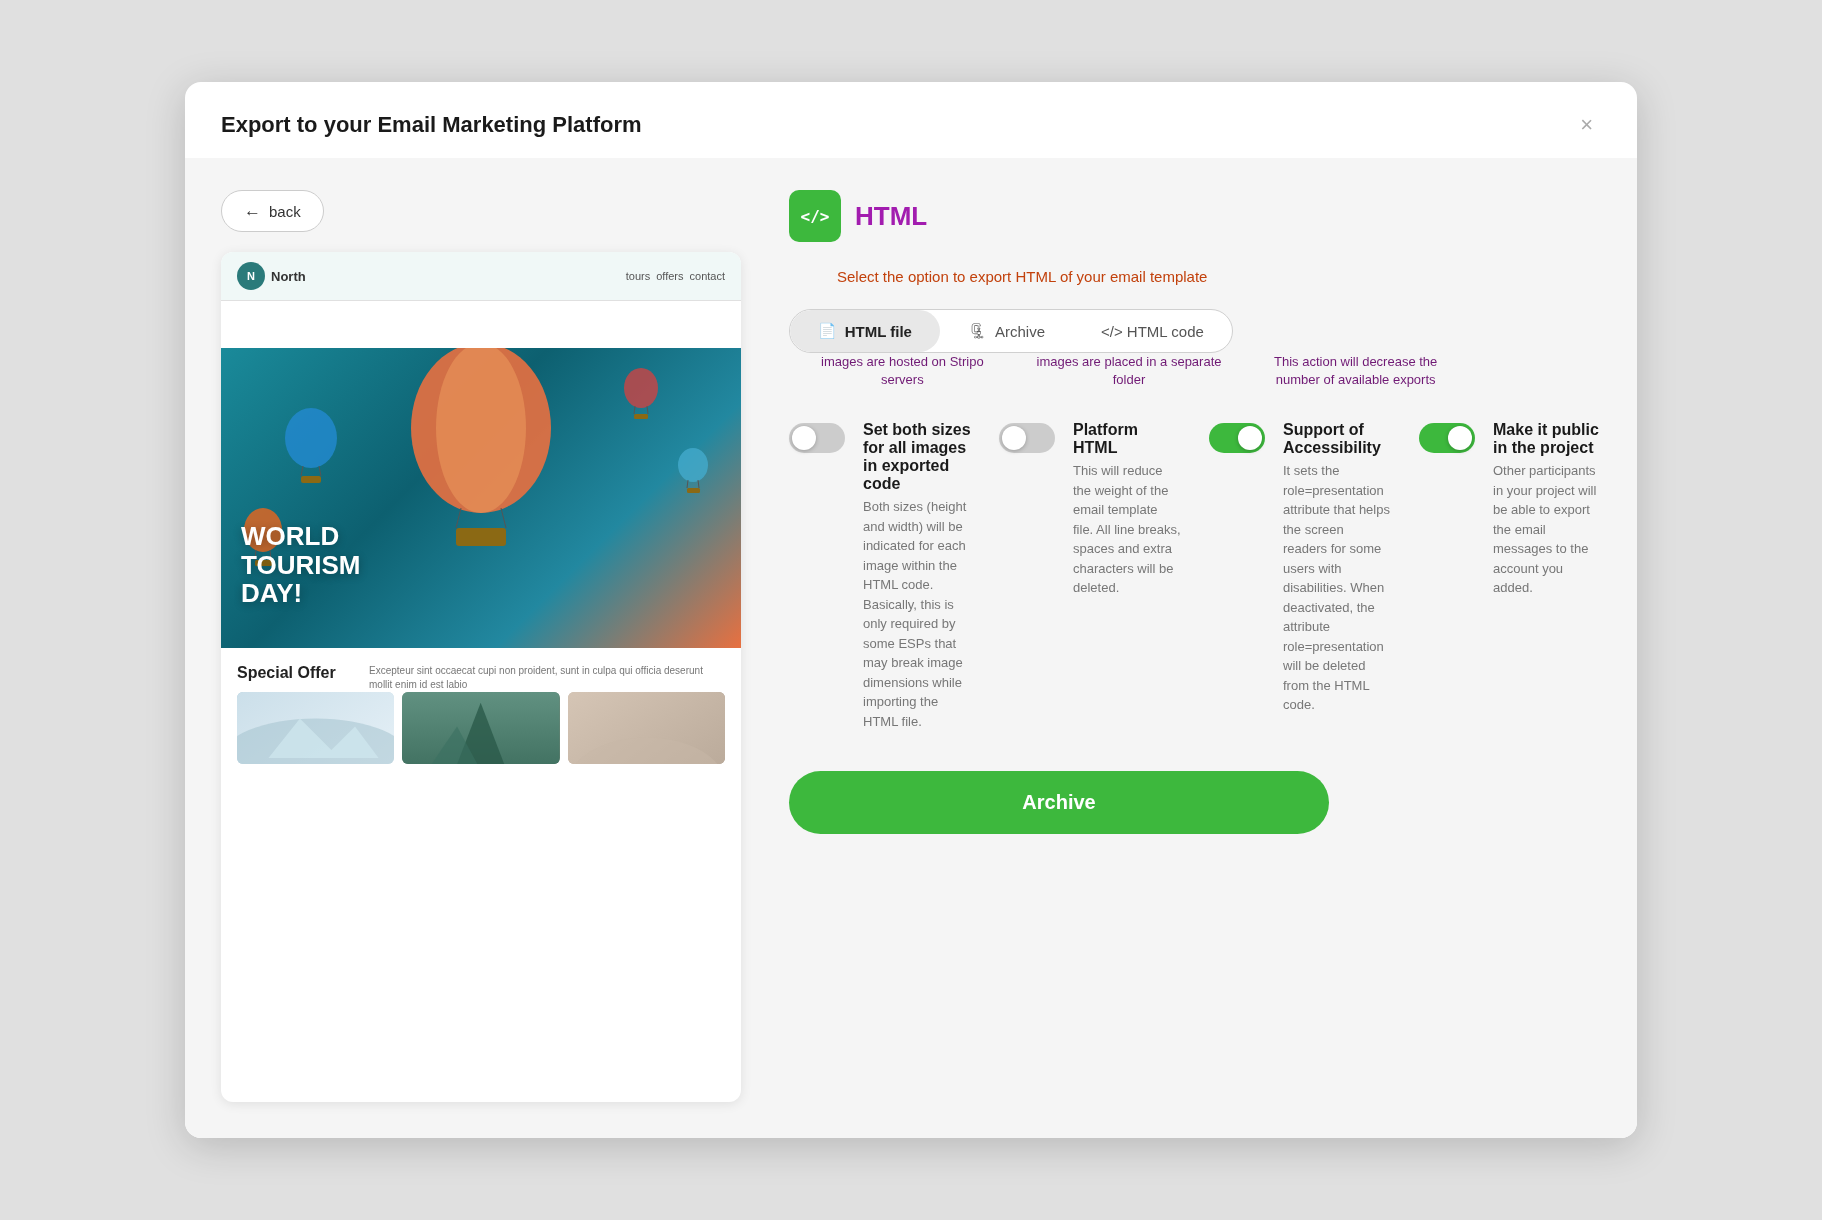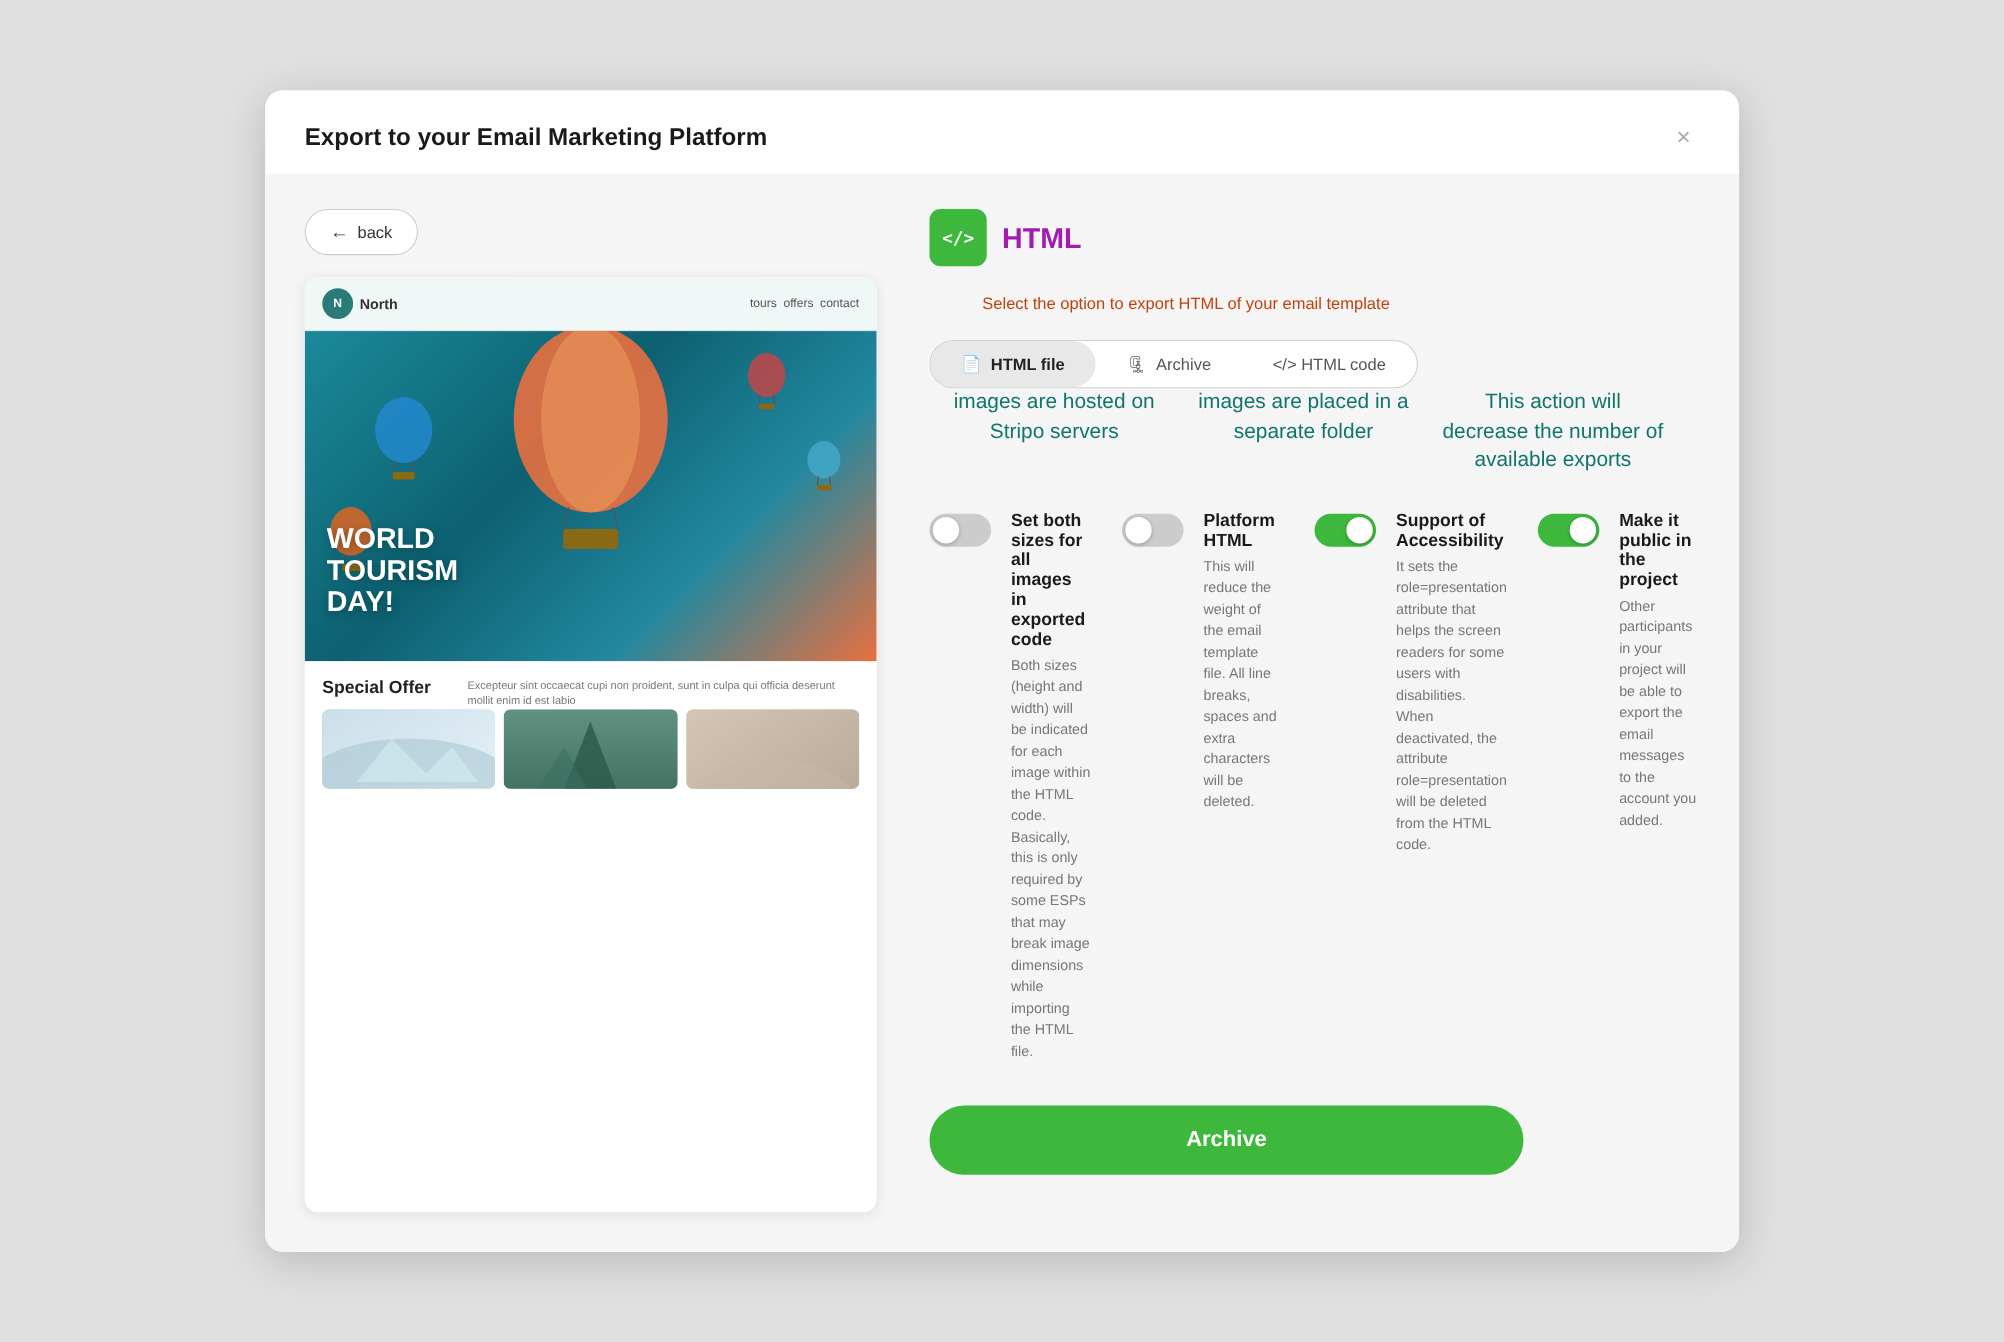--- a/index.html
+++ b/index.html
@@ -7,21 +7,21 @@
       background: #e0e0e0;
       display: flex;
       align-items: center;
       justify-content: center;
       min-height: 100vh;
       font-family: -apple-system, BlinkMacSystemFont, 'Segoe UI', sans-serif;
     }
     .modal {
       background: #fff;
       border-radius: 16px;
-      width: 1340px;
+      width: 1452px;
       max-width: 98vw;
       position: relative;
       box-shadow: 0 8px 40px rgba(0,0,0,0.18);
       overflow: hidden;
     }
     .modal-header {
       padding: 28px 36px 18px 36px;
       border-bottom: none;
       display: flex;
       align-items: center;
@@ -116,20 +116,21 @@
       font-size: 11px;
       color: #555;
     }
     .preview-hero {
       position: relative;
       height: 300px;
       background: linear-gradient(135deg, #1a8a9a 0%, #0d6070 40%, #2288a0 70%, #e87040 100%);
       display: flex;
       align-items: flex-end;
       overflow: hidden;
+      margin-top: 47px;
     }
     .hero-text {
       position: absolute;
       left: 20px;
       bottom: 40px;
       color: #fff;
       font-size: 26px;
       font-weight: 900;
       line-height: 1.1;
       text-transform: uppercase;
@@ -237,22 +238,22 @@
       border-radius: 26px;
     }
     .tab-descriptions {
       display: flex;
       gap: 0;
       width: 680px;
     }
     .tab-desc {
       flex: 1;
       text-align: center;
-      font-size: 19px;
-      color: #0f766e;
+      font-size: 13px;
+      color: #701a75;
       line-height: 1.4;
       padding: 0 10px;
     }
 
     
     .toggle-section {
       display: flex;
       flex-direction: row;
       gap: 28px;
       margin-top: 8px;

